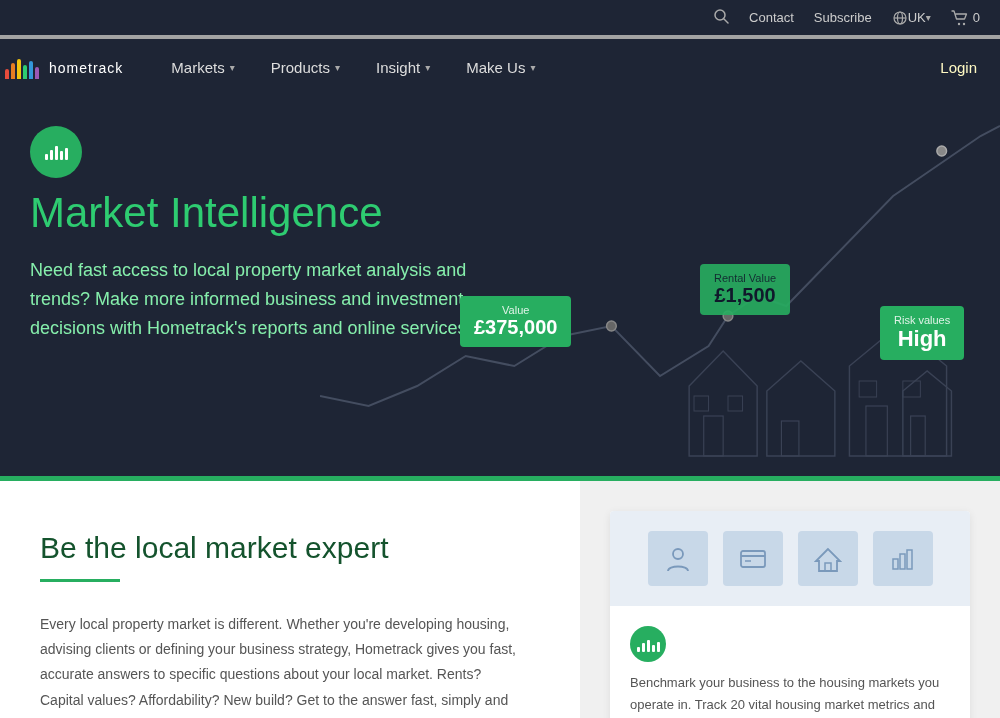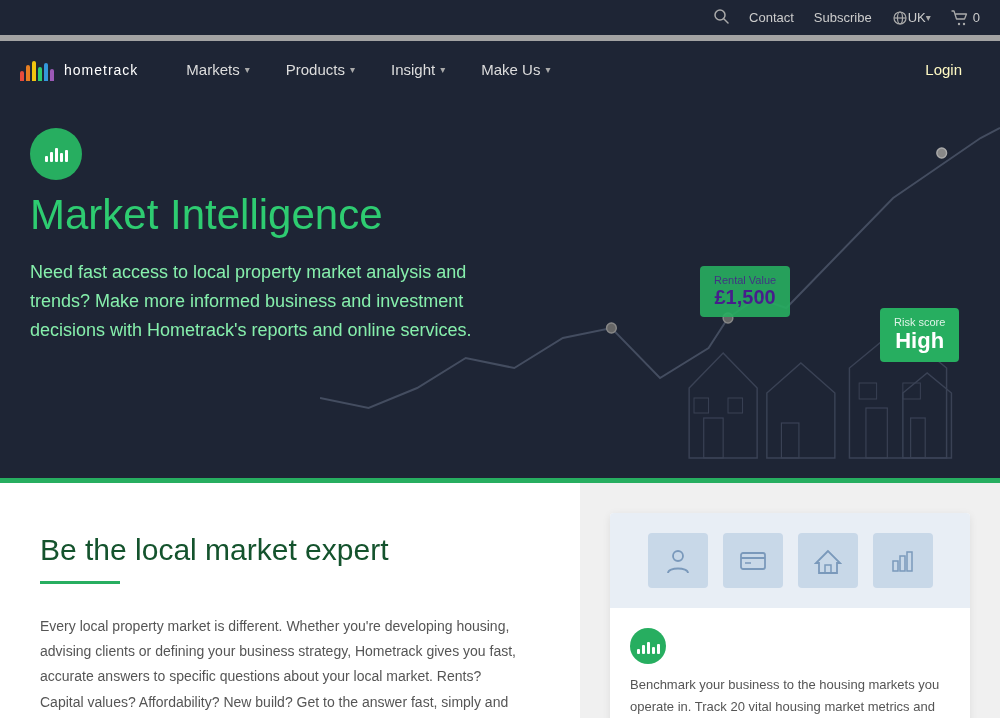--- a/index.html
+++ b/index.html
@@ -36,22 +36,22 @@
       gap: 4px;
       color: #ccc;
       font-size: 13px;
     }
 
     
     .main-nav {
       background: #1e2535;
       display: flex;
       align-items: center;
-      padding: 0 20px;
-      border-top: 6px solid #a3a3a3;
+      padding: 0 5px;
+      border-top: 4px solid #a3a3a3;
     }
     .logo-wrap {
       display: flex;
       align-items: center;
       gap: 10px;
       padding: 12px 0;
       margin-right: 30px;
     }
     .logo-bars {
       display: flex;
@@ -161,21 +161,21 @@
     .badge-value .badge-amount {
       font-size: 20px;
       font-weight: 700;
     }
 
     .badge-rental {
       position: absolute;
       top: 168px;
       left: 700px;
       background: #27ae60;
-      color: #4c1d95;
+      color: #0f172a;
       padding: 8px 14px;
       border-radius: 4px;
       text-align: center;
       opacity: 0.9;
     }
     .badge-rental .badge-label {
       font-size: 11px;
       opacity: 0.85;
     }
     .badge-rental .badge-amount {
@@ -409,28 +409,32 @@
       <span style="height:10px;"></span>
       <span style="height:14px;"></span>
       <span style="height:9px;"></span>
       <span style="height:12px;"></span>
     </div>
   </div>
 
   <h1 class="hero-title">Market Intelligence</h1>
   <p class="hero-desc">Need fast access to local property market analysis and trends? Make more informed business and investment decisions with Hometrack's reports and online services.</p>
 
+  <div class="badge-value">
+    <div class="badge-label">Value</div>
+    <div class="badge-amount">£375,000</div>
+  </div>
 
   <div class="badge-rental">
     <div class="badge-label">Rental Value</div>
     <div class="badge-amount">£1,500</div>
   </div>
 
   <div class="badge-risk">
-    <div class="badge-label">Risk score</div>
+    <div class="badge-label">Risk values</div>
     <div class="badge-score">High</div>
   </div>
 
 </div>
 
 <div class="green-bar"></div>
 
 <div class="lower">
   <div class="lower-left">
     <h2 class="section-title">Be the local market expert</h2>

